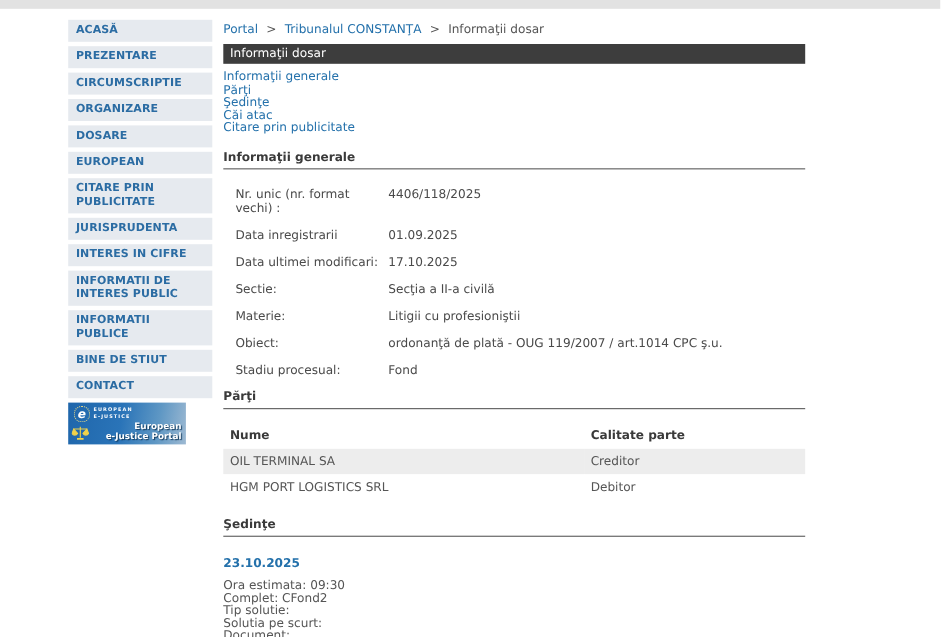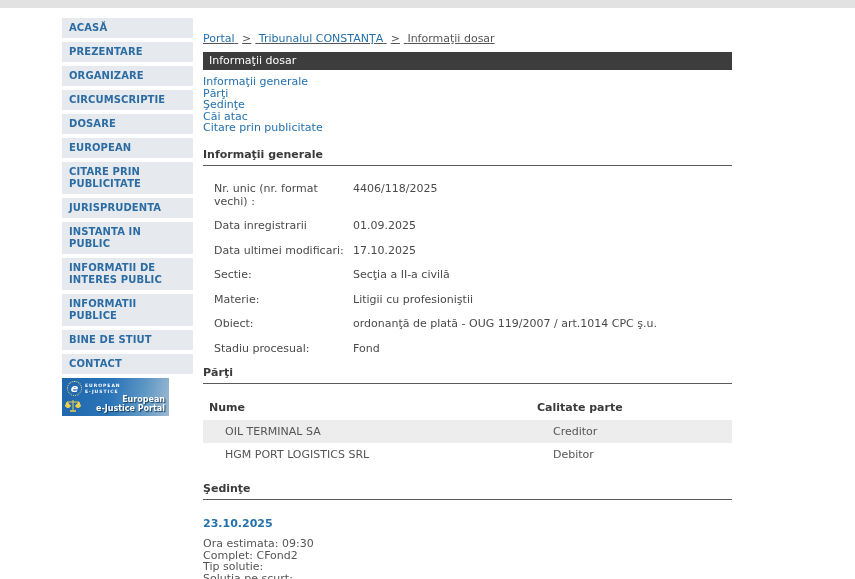--- a/index.html
+++ b/index.html
@@ -36,21 +36,21 @@
   }
   .banner .scales { position:absolute; left:3px; bottom:1px; }
   .banner .caption {
     position:absolute; right:4px; bottom:3px; text-align:right; color:#fff;
     font-size:8px; line-height:9px; font-weight:bold;
     text-shadow:1px 1px 1px #123a5e;
   }
 
   
   .content { position:absolute; left:203px; top:0; width:529px; }
-  .breadcrumb { margin-top:32px; font-size:11px; color:#555;text-decoration:underline; }
+  .breadcrumb { margin-top:20px; font-size:11px; color:#555; }
   .breadcrumb a { color:var(--link,#2471ab); text-decoration:none; cursor:pointer; }
   .breadcrumb .sep { margin:0 4px; color:#555; }
   .title-bar {
     margin-top:7px; background:var(--bar,#3d3d3d); color:#fff;
     font-size:11px; padding:2px 6px 3px 6px;
   }
   .quick-links { margin-top:6px; }
   .quick-links a {
     display:block; color:var(--link,#2471ab); text-decoration:none;
     font-size:11px; line-height:11.5px; cursor:pointer;
@@ -64,48 +64,48 @@
   .field-row { display:flex; margin-bottom:11.5px;margin-left:11px; }
   .field-label { width:139px; flex:none; color:#4a4a4a; }
   .field-value { color:#4a4a4a; }
   .sec-parties { margin-top:7px; }
   table.parties { width:100%; border-collapse:collapse; margin-top:12px; }
   table.parties th {
     text-align:left; font-weight:bold; color:#3a3a3a; font-size:11px;
     padding:5px 6px 6px 6px;
     margin-top:45px;
   }
-  table.parties td { padding:5px 22px; color:#555; font-size:11px; }
+  table.parties td { padding:5px 6px; color:#555; font-size:11px; }
   table.parties .col-name { width:62%; }
   table.parties tbody tr:nth-child(odd) { background:var(--stripe,#ededed); }
   .sec-hearings { margin-top:16px; }
   .hearing-date {
     display:inline-block; margin-top:17px; color:var(--link,#2471ab);
     font-weight:bold; text-decoration:none; cursor:pointer;
   }
   .hearing-details { margin-top:8px; color:#555; }
   .hearing-details div { line-height:11.5px; }
 </style>
 </head>
 <body>
 
 <div class="top-strip"></div>
 
 <div class="sidebar">
   <nav>
 
   <a class="side-btn">ACASĂ</a>
       <a class="side-btn">PREZENTARE</a>
+      <a class="side-btn">CIRCUMSCRIPTIE</a>
       <a class="side-btn">ORGANIZARE</a>
-      <a class="side-btn">CIRCUMSCRIPTIE</a>
       <a class="side-btn">DOSARE</a>
       <a class="side-btn">EUROPEAN</a>
       <a class="side-btn">CITARE PRIN PUBLICITATE</a>
       <a class="side-btn">JURISPRUDENTA</a>
-      <a class="side-btn">INSTANTA IN PUBLIC</a>
+      <a class="side-btn">INTERES IN CIFRE</a>
       <a class="side-btn">INFORMATII DE INTERES PUBLIC</a>
       <a class="side-btn">INFORMATII PUBLICE</a>
       <a class="side-btn">BINE DE STIUT</a>
       <a class="side-btn">CONTACT</a>
     </nav>
 
   <div class="banner">
     <div class="logo-e">e</div>
     <div class="logo-text">EUROPEAN
 E-JUSTICE</div>

